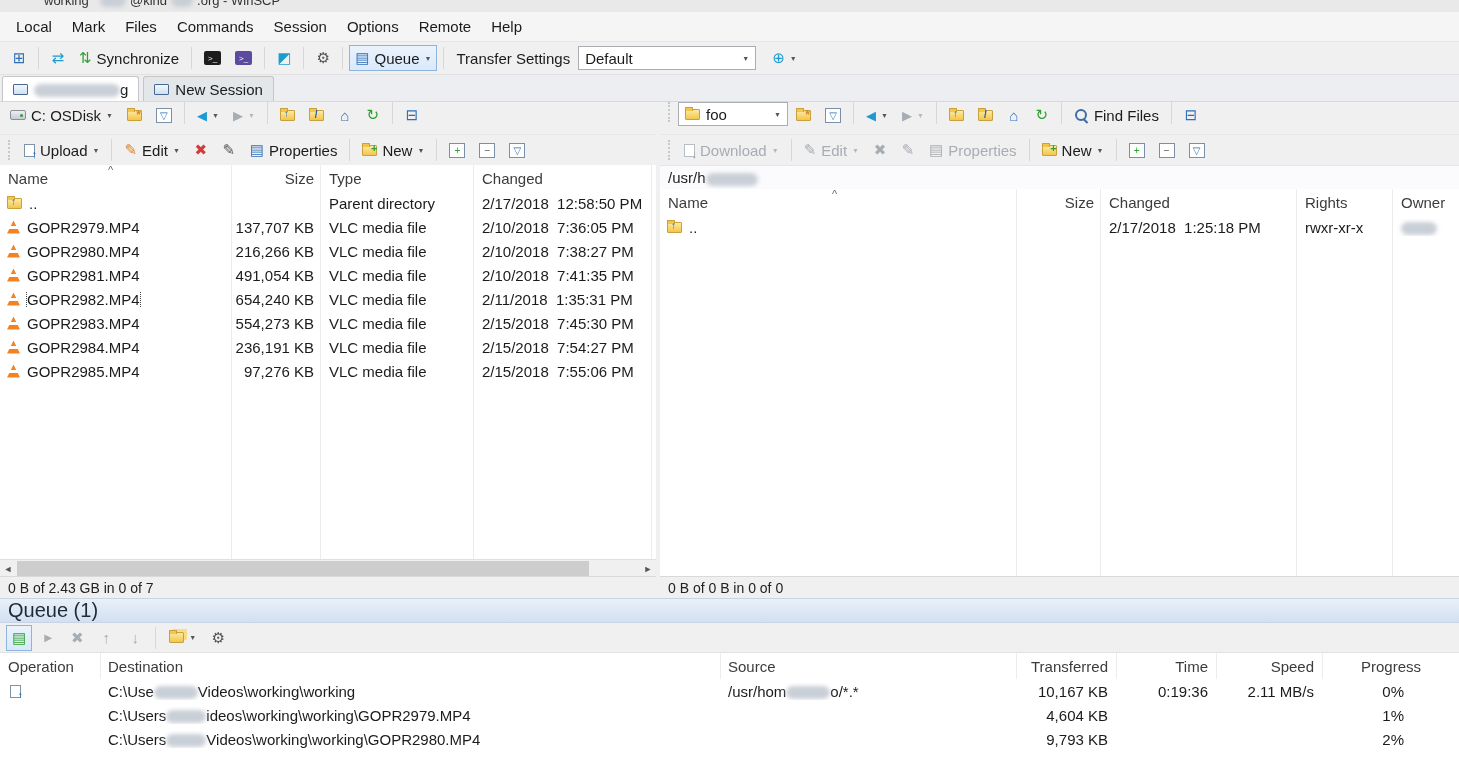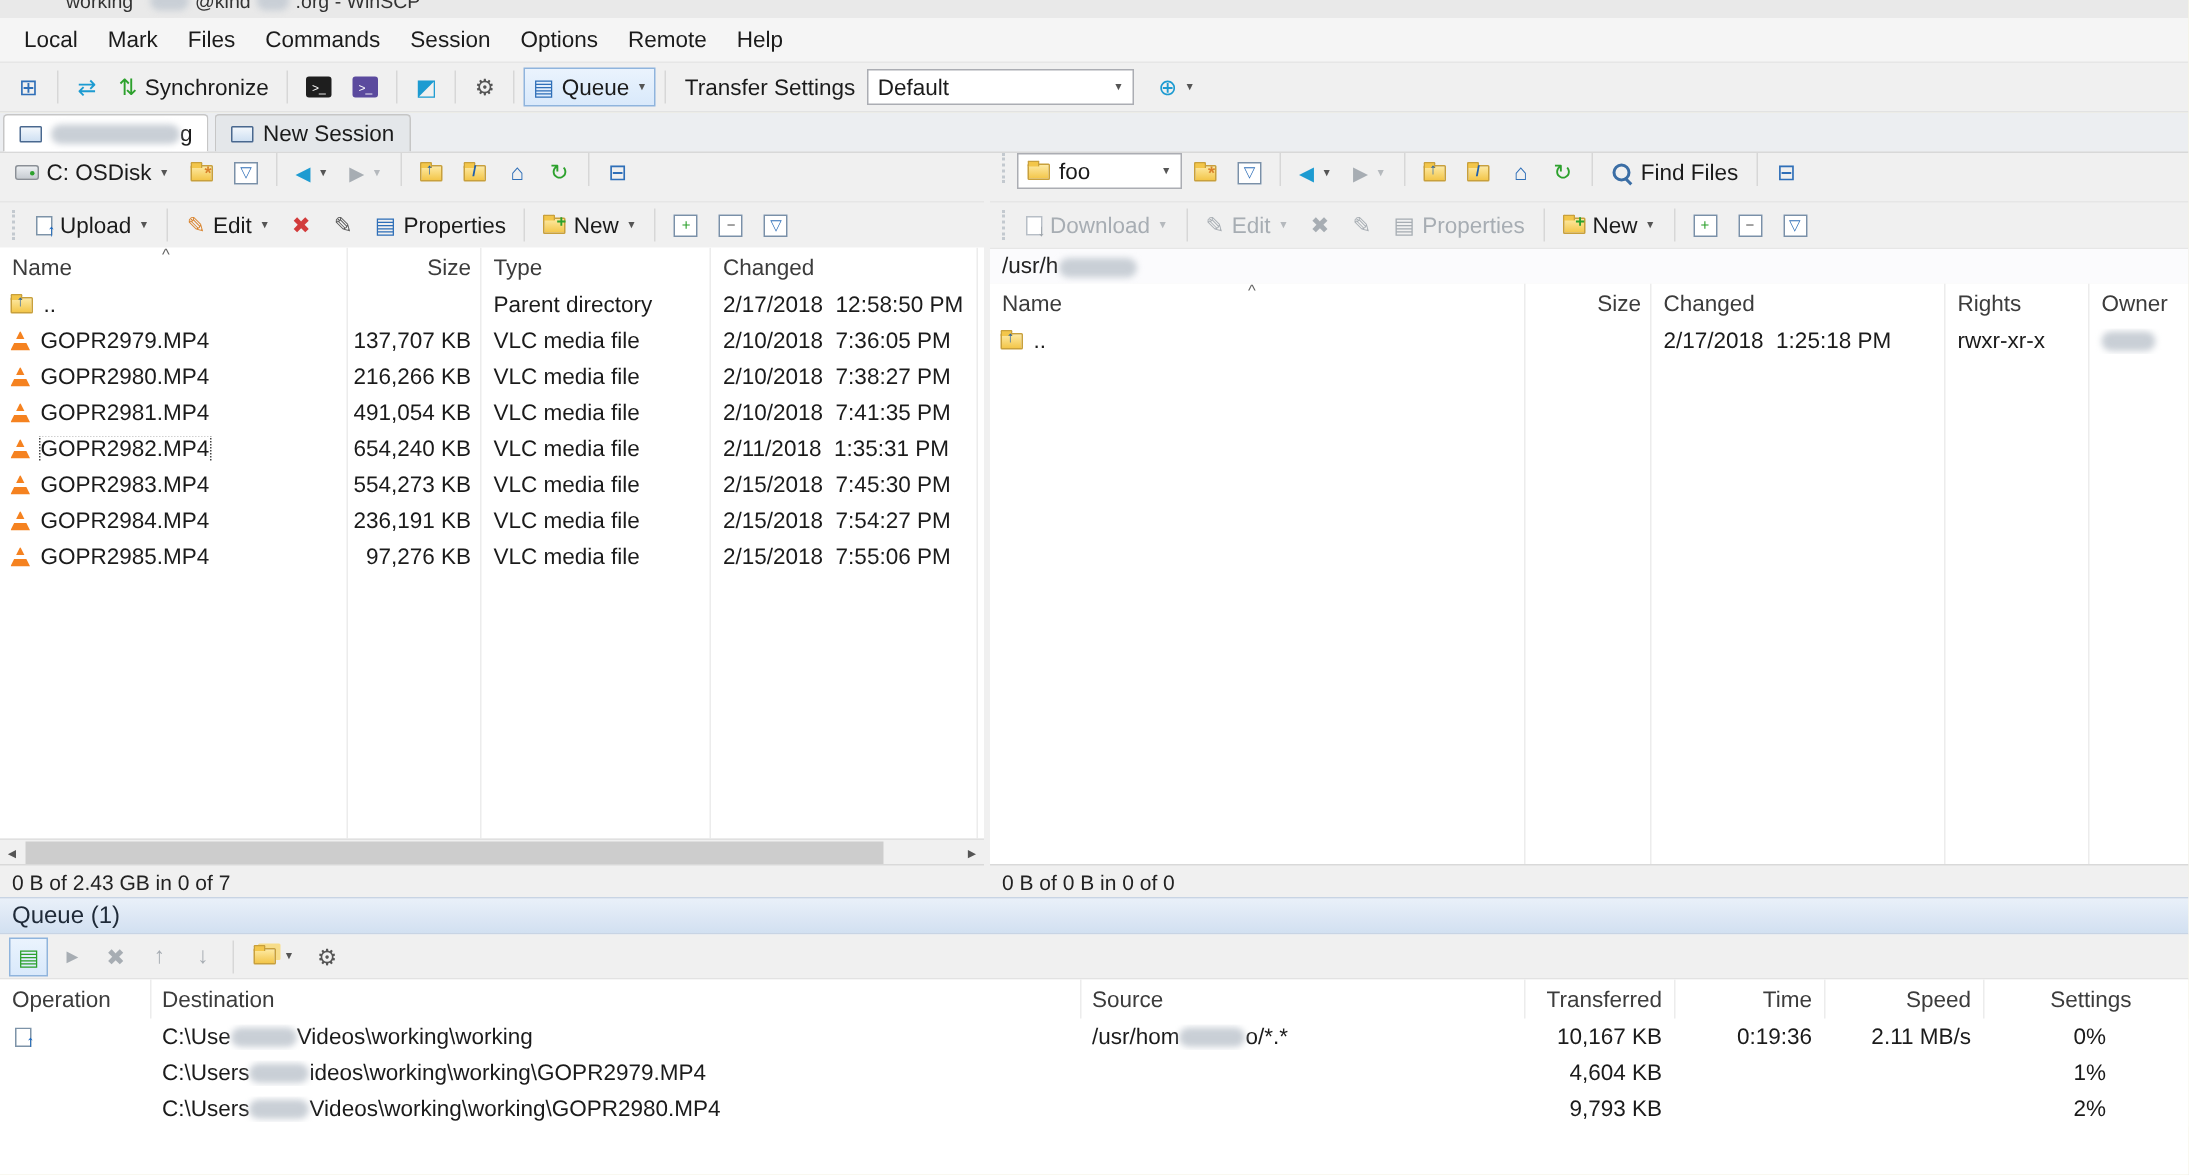--- a/index.html
+++ b/index.html
@@ -1,18 +1,18 @@
 <!DOCTYPE html>
 <html><head>
 <meta charset="utf-8">
 <style>
 *{box-sizing:border-box;margin:0;padding:0}
 html,body{width:1459px;height:783px;overflow:hidden}
 body{font-family:"Liberation Sans",sans-serif;font-size:15px;color:#1b1b1b;background:#f0f0f0}
-.app{position:relative;width:1459px;height:783px;display:flex;flex-direction:column;background:#fef9c3}
+.app{position:relative;width:1459px;height:783px;display:flex;flex-direction:column;background:#0f172a}
 
 
 .titlebar{height:12px;position:relative;background:#e9e9e9;overflow:hidden;flex:none}
 .titlebar .inner{position:absolute;top:-7px;left:44px;display:flex;align-items:center;gap:4px;font-size:13px;color:#333;white-space:pre}
 
 
 .menubar{height:30px;display:flex;align-items:center;padding-left:6px;background:#f5f5f5;border-bottom:1px solid #e6e6e6;flex:none}
 .menu-item{padding:5px 10px;cursor:default}
 
 
@@ -94,21 +94,21 @@
 
 .hscroll{position:absolute;left:0;right:0;bottom:0;height:17px;background:#f0f0f0;border-top:1px solid #e0e0e0}
 .hs-btn{position:absolute;top:1px;width:16px;height:15px;color:#555;font-size:9px;display:flex;align-items:center;justify-content:center}
 .hs-btn.right{right:0}
 .hs-thumb{position:absolute;left:17px;top:1px;height:15px;width:572px;background:#cdcdcd}
 
 .statusbar{height:22px;border-top:1px solid #d9d9d9;display:flex;align-items:center;padding:0 8px;font-size:14px;background:#f0f0f0;color:#222;flex:none}
 
 
 .queue{height:185px;display:flex;flex-direction:column;flex:none;background:#fff}
-.queue-title{height:25px;background:linear-gradient(#e9f0f9,#d2e0f1);border-top:1px solid #c8d4e4;border-bottom:1px solid #c8d4e4;display:flex;align-items:center;padding:0 8px;font-size:16px;color:#1f2a38;flex:none}
+.queue-title{height:25px;background:linear-gradient(#e9f0f9,#d2e0f1);border-top:1px solid #c8d4e4;border-bottom:1px solid #c8d4e4;display:flex;align-items:center;padding:0 8px;font-size:20px;color:#1f2a38;flex:none}
 .queue-toolbar{height:30px;display:flex;align-items:center;gap:3px;padding:0 6px;background:#f0f0f0;border-bottom:1px solid #e2e2e2;flex:none}
 .qgrid{display:grid;grid-template-columns:100px 620px 296px 100px 100px 106px 1fr}
 .qhead{height:26px;align-items:center;color:#3c3c3c;position:relative;background:#fff}
 .qrow{height:24px;align-items:center;background:#fff}
 .qc{overflow:hidden;white-space:pre;padding:0 8px}
 .qc.r{text-align:right}
 .qc.prog{text-align:right;padding-right:55px}
 .qc.proghead{text-align:right;padding-right:38px}
 .qc.op{display:flex;align-items:center;padding-left:10px}
 .qbody{flex:1;background:#fff}
@@ -497,21 +497,21 @@
       <div class="vline" style="left:1016px;top:0;bottom:0"></div>
       <div class="vline" style="left:1116px;top:0;bottom:0"></div>
       <div class="vline" style="left:1216px;top:0;bottom:0"></div>
       <div class="vline" style="left:1322px;top:0;bottom:0"></div>
       <div class="qc">Operation</div>
       <div class="qc">Destination</div>
       <div class="qc">Source</div>
       <div class="qc r">Transferred</div>
       <div class="qc r">Time</div>
       <div class="qc r">Speed</div>
-      <div class="qc proghead">Settings</div>
+      <div class="qc proghead">Progress</div>
     </div>
     <div class="qbody">
         <div class="qgrid qrow">
           <div class="qc op"><span class="page up"></span></div>
           <div class="qc"><span>C:\Use</span><span class="redact" style="width: 44px;"></span><span>Videos\working\working</span></div>
           <div class="qc"><span>/usr/hom</span><span class="redact" style="width: 44px;"></span><span>o/*.*</span></div>
           <div class="qc r">10,167 KB</div>
           <div class="qc r">0:19:36</div>
           <div class="qc r">2.11 MB/s</div>
           <div class="qc prog">0%</div>

